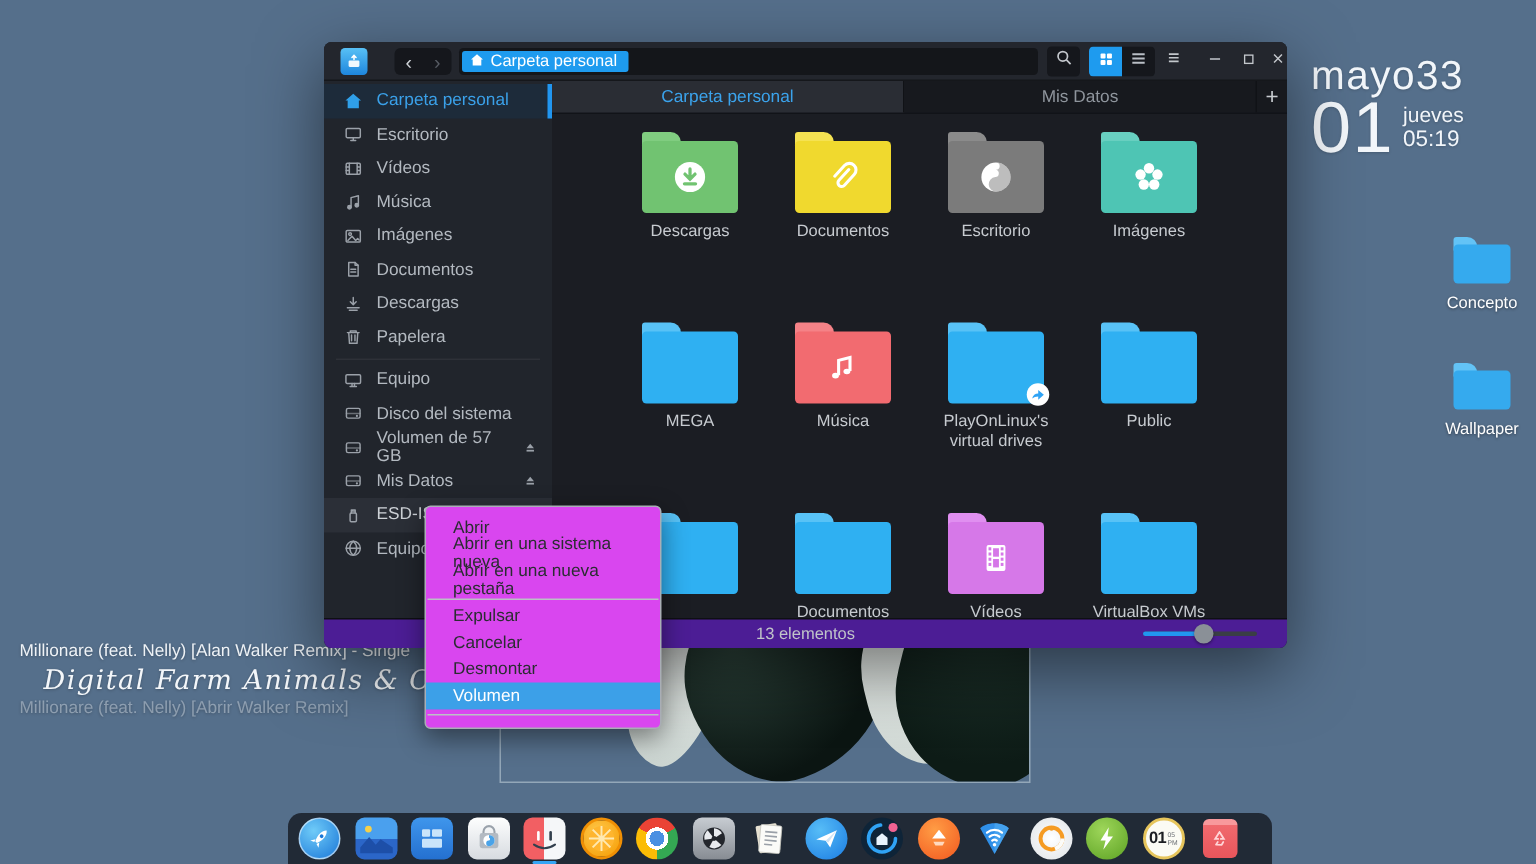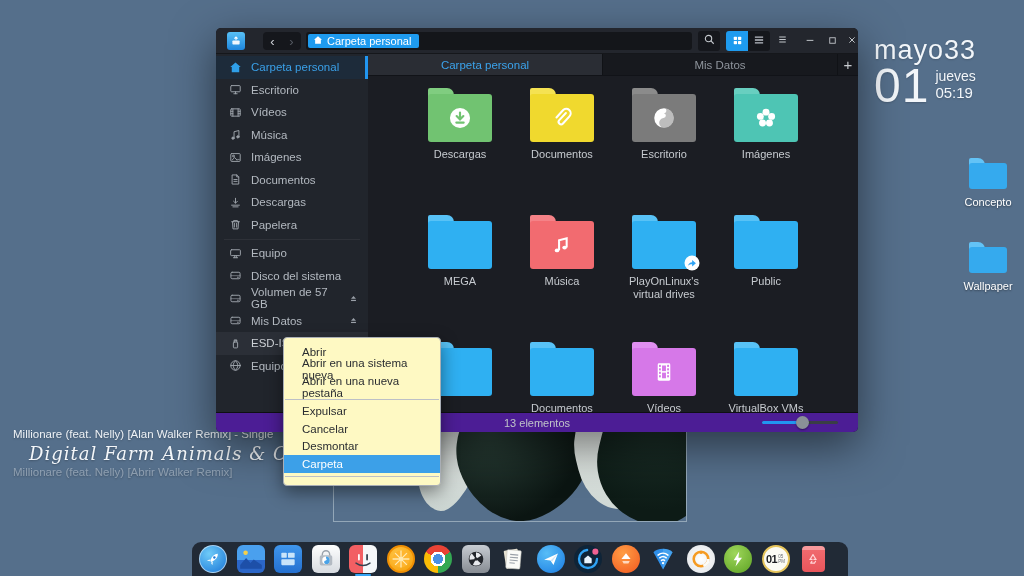--- a/index.html
+++ b/index.html
@@ -103,21 +103,21 @@
   .statusbar{position:absolute;left:0;bottom:0;right:0;height:20px;background:#4c1d95;
     border-top:1px solid #0e1013;display:flex;align-items:center;}
   .statustext{position:absolute;left:0;right:0;text-align:center;font-size:11px;color:#c0c4c9;}
   .zoomslider{position:absolute;right:20px;top:8px;width:76px;height:3px;background:#3a3e45;
     border-radius:2px;}
   .zoomfill{position:absolute;left:0;top:0;height:3px;background:#2196f0;border-radius:2px;}
   .zoomknob{position:absolute;top:-5px;width:13px;height:13px;border-radius:50%;background:#8a9097;
     box-shadow:0 1px 2px rgba(0,0,0,.4);}
 
   
-  .ctxmenu{position:absolute;left:283px;top:337px;width:158px;z-index:5;background:#fef9c3;
+  .ctxmenu{position:absolute;left:283px;top:337px;width:158px;z-index:5;background:#d946ef;
     border:1px solid #a9aeb5;border-radius:4px;box-shadow:0 6px 18px rgba(0,0,0,.45);
     padding:5px 0;font-size:11.5px;color:#2a2d31;}
   .ctx-item{height:17.5px;display:flex;align-items:center;padding-left:18px;}
   .ctx-item.hl{background:#3ca0e8;color:#fff;}
   .ctx-sep{height:1px;background:#bcc0c6;margin:3px 1px;}
 
   
   .dock{position:absolute;left:192px;bottom:0;width:656px;height:34px;z-index:6;
     background:rgba(29,36,47,.92);border-radius:9px 9px 0 0;display:flex;align-items:center;
     padding-left:7px;gap:9.5px;}
@@ -550,21 +550,21 @@
   </div>
 
   <div class="ctxmenu" id="ctxmenu">
       <div class="ctx-item">Abrir</div>
       <div class="ctx-item">Abrir en una sistema nueva</div>
       <div class="ctx-item">Abrir en una nueva pestaña</div>
       <div class="ctx-sep"></div>
       <div class="ctx-item">Expulsar</div>
       <div class="ctx-item">Cancelar</div>
       <div class="ctx-item">Desmontar</div>
-      <div class="ctx-item hl">Carpeta</div>
+      <div class="ctx-item hl">Volumen</div>
       <div class="ctx-sep"></div>
     </div>
 
   <div class="dock" id="dock">
       <div class="dockitem">
         <div class="di circle" style="background:radial-gradient(circle at 35% 30%,#6fcbf8,#1a77d8);border:1.5px solid rgba(255,255,255,.55)">
           <svg width="20" height="20" viewBox="0 0 24 24" style="transform:rotate(42deg)">
             <path d="M12 3.5c2.6 2 3.4 7.5.9 12.5h-1.8C8.6 11 9.4 5.5 12 3.5z" fill="#fff"></path>
             <circle cx="12" cy="9.5" r="1.5" fill="#1a77d8"></circle>
             <path d="M10 14.5l-2.4 3.6 3.2-1.2zM14 14.5l2.4 3.6-3.2-1.2z" fill="#fff"></path>

